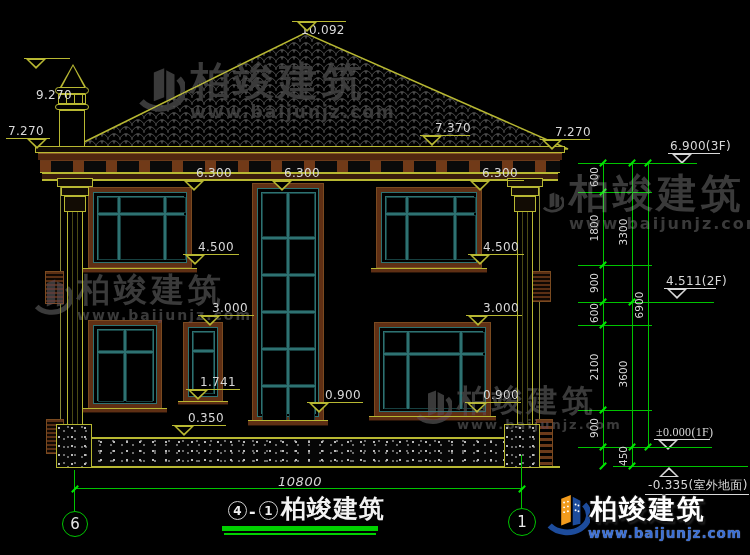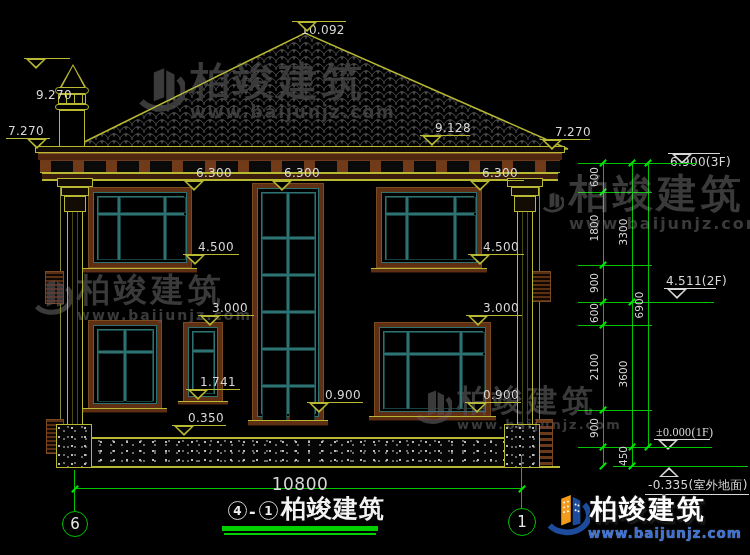--- a/index.html
+++ b/index.html
@@ -59,21 +59,21 @@
       mix-blend-mode:lighten;opacity:.92;}
   .wm .wtxt{display:flex;flex-direction:column;}
   .wm .wname{font-weight:bold;letter-spacing:4px;line-height:1.05;white-space:nowrap;}
   .wm .wurl{font-weight:bold;letter-spacing:2px;white-space:nowrap;}
   #brandlogo{position:absolute;left:540px;top:483px;width:210px;height:72px;z-index:40;}
   #brandlogo .bname{position:absolute;left:50px;top:8px;font-size:27px;font-weight:bold;color:#fff;
        letter-spacing:2px;white-space:nowrap;
        text-shadow:-1.5px 0 #111,1.5px 0 #111,0 -1.5px #111,0 1.5px #111,1px 1px #111,2px 3px 2px #222;}
   #brandlogo .burl{position:absolute;left:48px;top:42px;font-size:13.5px;font-weight:bold;color:#3b6fd4;
        letter-spacing:1px;white-space:nowrap;text-shadow:0 0 1px #cdd8ef;}
-  .dimlabel{position:absolute;color:#d8d8d8;font-size:17px;letter-spacing:.5px;}
+  .dimlabel{position:absolute;color:#d8d8d8;font-size:13px;letter-spacing:.5px;font-style:italic;}
 </style>
 </head>
 <body>
 
 <div id="stage">
 
   <svg class="abs" style="left:30px;top:25px;z-index:10" width="545" height="130" viewBox="30 25 545 130">
     <defs>
       <pattern id="tiles" width="12" height="7" patternUnits="userSpaceOnUse">
         <path d="M0 7 A6 6 0 0 1 12 7 M-6 3.5 A6 6 0 0 1 6 3.5 M6 3.5 A6 6 0 0 1 18 3.5" stroke="#5a5a5a" stroke-width="0.8" fill="none"></path>
@@ -288,21 +288,21 @@
   <div id="anno">
       <div class="mlabel" style="left: 301px; top: 24px;">10.092</div>
       <div class="mline" style="left: 292px; top: 21px; width: 54px; background: rgb(184, 184, 50);"></div>
       <div class="tri" style="left: 297px; top: 22px; --tc: #b8b832;"></div>
       <div class="mlabel" style="left: 36px; top: 45px; margin-top: 44px;">9.270</div>
       <div class="mline" style="left: 24px; top: 58px; width: 46px; background: rgb(184, 184, 50);"></div>
       <div class="tri" style="left: 26px; top: 59px; --tc: #b8b832;"></div>
       <div class="mlabel" style="left: 8px; top: 125px;">7.270</div>
       <div class="mline" style="left: 6px; top: 138px; width: 44px; background: rgb(184, 184, 50);"></div>
       <div class="tri" style="left: 27px; top: 139px; --tc: #b8b832;"></div>
-      <div class="mlabel" style="left: 435px; top: 122px;">9.128</div>
+      <div class="mlabel" style="left: 435px; top: 122px;">7.370</div>
       <div class="mline" style="left: 420px; top: 135px; width: 50px; background: rgb(184, 184, 50);"></div>
       <div class="tri" style="left: 422px; top: 136px; --tc: #b8b832;"></div>
       <div class="mlabel" style="left: 555px; top: 126px;">7.270</div>
       <div class="mline" style="left: 540px; top: 139px; width: 50px; background: rgb(184, 184, 50);"></div>
       <div class="tri" style="left: 542px; top: 140px; --tc: #b8b832;"></div>
       <div class="mlabel" style="left: 196px; top: 167px;">6.300</div>
       <div class="mline" style="left: 182px; top: 180px; width: 56px; background: rgb(184, 184, 50);"></div>
       <div class="tri" style="left: 184px; top: 181px; --tc: #b8b832;"></div>
       <div class="mlabel" style="left: 284px; top: 167px;">6.300</div>
       <div class="mline" style="left: 270px; top: 180px; width: 56px; background: rgb(184, 184, 50);"></div>
@@ -327,21 +327,21 @@
       <div class="tri" style="left: 188px; top: 390px; --tc: #b8b832;"></div>
       <div class="mlabel" style="left: 325px; top: 389px;">0.900</div>
       <div class="mline" style="left: 307px; top: 402px; width: 56px; background: rgb(184, 184, 50);"></div>
       <div class="tri" style="left: 309px; top: 403px; --tc: #b8b832;"></div>
       <div class="mlabel" style="left: 483px; top: 389px;">0.900</div>
       <div class="mline" style="left: 465px; top: 402px; width: 56px; background: rgb(184, 184, 50);"></div>
       <div class="tri" style="left: 467px; top: 403px; --tc: #b8b832;"></div>
       <div class="mlabel" style="left: 188px; top: 412px;">0.350</div>
       <div class="mline" style="left: 172px; top: 425px; width: 54px; background: rgb(184, 184, 50);"></div>
       <div class="tri" style="left: 174px; top: 426px; --tc: #b8b832;"></div>
-      <div class="mlabel" style="left: 670px; top: 156px;">6.900(3F)</div>
+      <div class="mlabel" style="left: 670px; top: 140px;">6.900(3F)</div>
       <div class="mline" style="left: 668px; top: 153px; width: 52px; background: rgb(216, 216, 216);"></div>
       <div class="tri" style="left: 672px; top: 154px; --tc: #d8d8d8;"></div>
       <div class="mlabel" style="left: 666px; top: 275px;">4.511(2F)</div>
       <div class="mline" style="left: 664px; top: 288px; width: 52px; background: rgb(216, 216, 216);"></div>
       <div class="tri" style="left: 667px; top: 289px; --tc: #d8d8d8;"></div>
       <div class="mlabel" style="left: 656px; top: 426px; font-family: Liberation Serif, serif;">±0.000(1F)</div>
       <div class="mline" style="left: 654px; top: 439px; width: 56px; background: rgb(216, 216, 216);"></div>
       <div class="tri" style="left: 658px; top: 440px; --tc: #d8d8d8;"></div>
       <div class="mlabel" style="left: 648px; top: 479px;">-0.335(室外地面)</div>
       <div class="mline" style="left: 645px; top: 494px; width: 104px; background: rgb(216, 216, 216);"></div>

